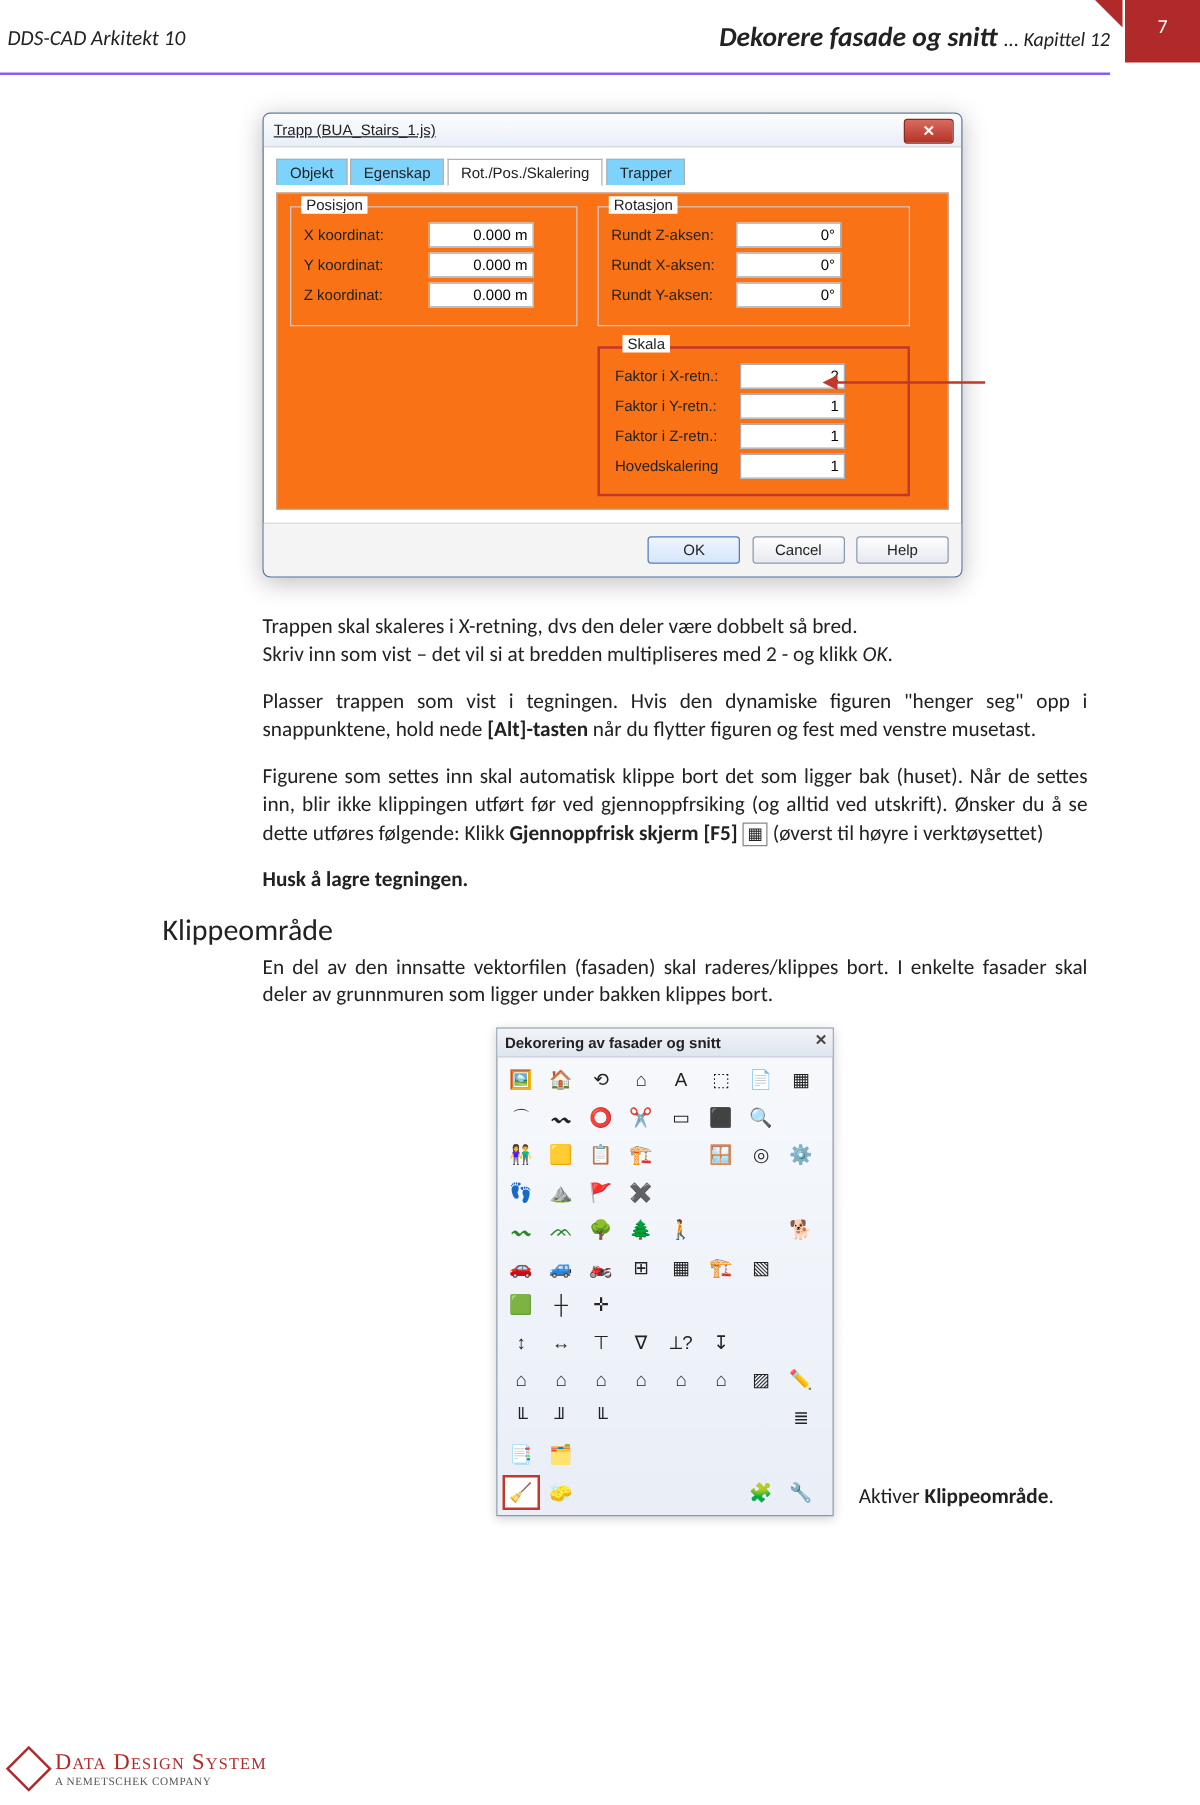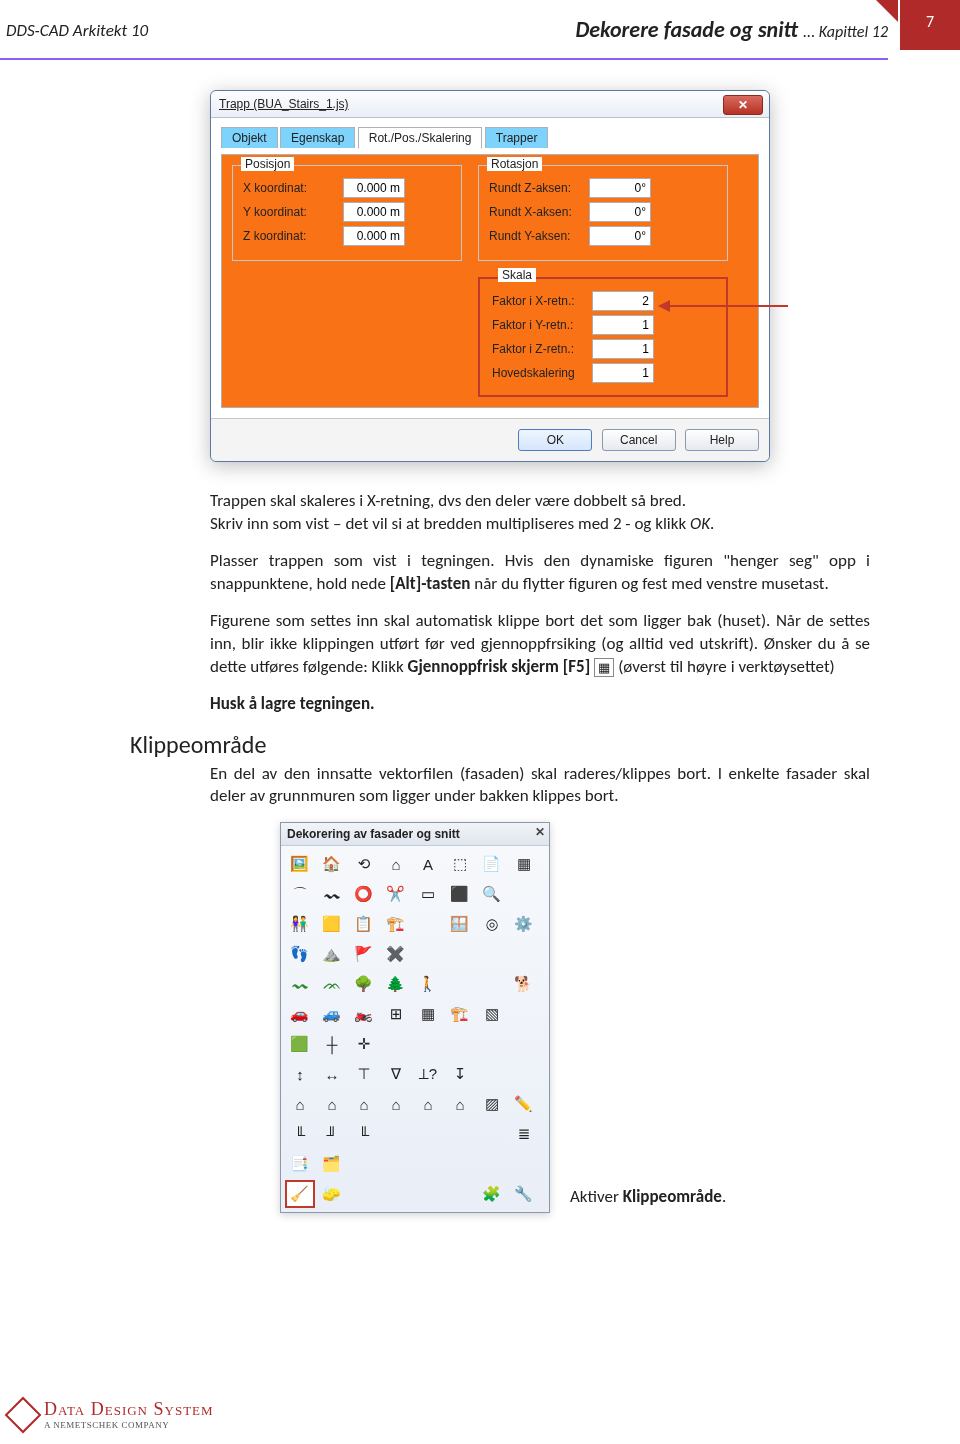--- a/index.html
+++ b/index.html
@@ -109,21 +109,21 @@
     position: relative;
   }
   .group > .legend {
     position: absolute; top: -9px; left: 8px;
     background: #fff; padding: 0 4px;
     font-size: 12px;
   }
   .row { display: flex; align-items: center; margin: 4px 0; }
   .row label { width: 100px; font-size: 12px; }
   .row input {
-    width: 62px; height: 20px;
+    width: 84px; height: 20px;
     border: 1px solid #abadb3;
     font-size: 12px;
     text-align: right;
     padding: 0 4px;
     background: #fff;
   }
   .leftcol { width: 230px; }
   .rightcol { width: 250px; position: relative; }
   .skala-box {
     border: 2px solid #c0392b;
@@ -184,20 +184,21 @@
     font-size: 24px;
     color: #222;
   }
 
   
   .tbwrap {
     display: flex;
     align-items: flex-end;
     gap: 20px;
     margin: 14px 0 0 280px;
+    justify-content: center;
   }
   .toolbar-pal {
     width: 270px;
     border: 1px solid #8a99ad;
     background: linear-gradient(#f7f9fc,#e9eef7);
     box-shadow: 0 2px 8px rgba(0,0,0,.18);
     font-family: Tahoma, Arial, sans-serif;
   }
   .toolbar-pal .thdr {
     background: linear-gradient(#f2f4f7,#dfe5ee);

